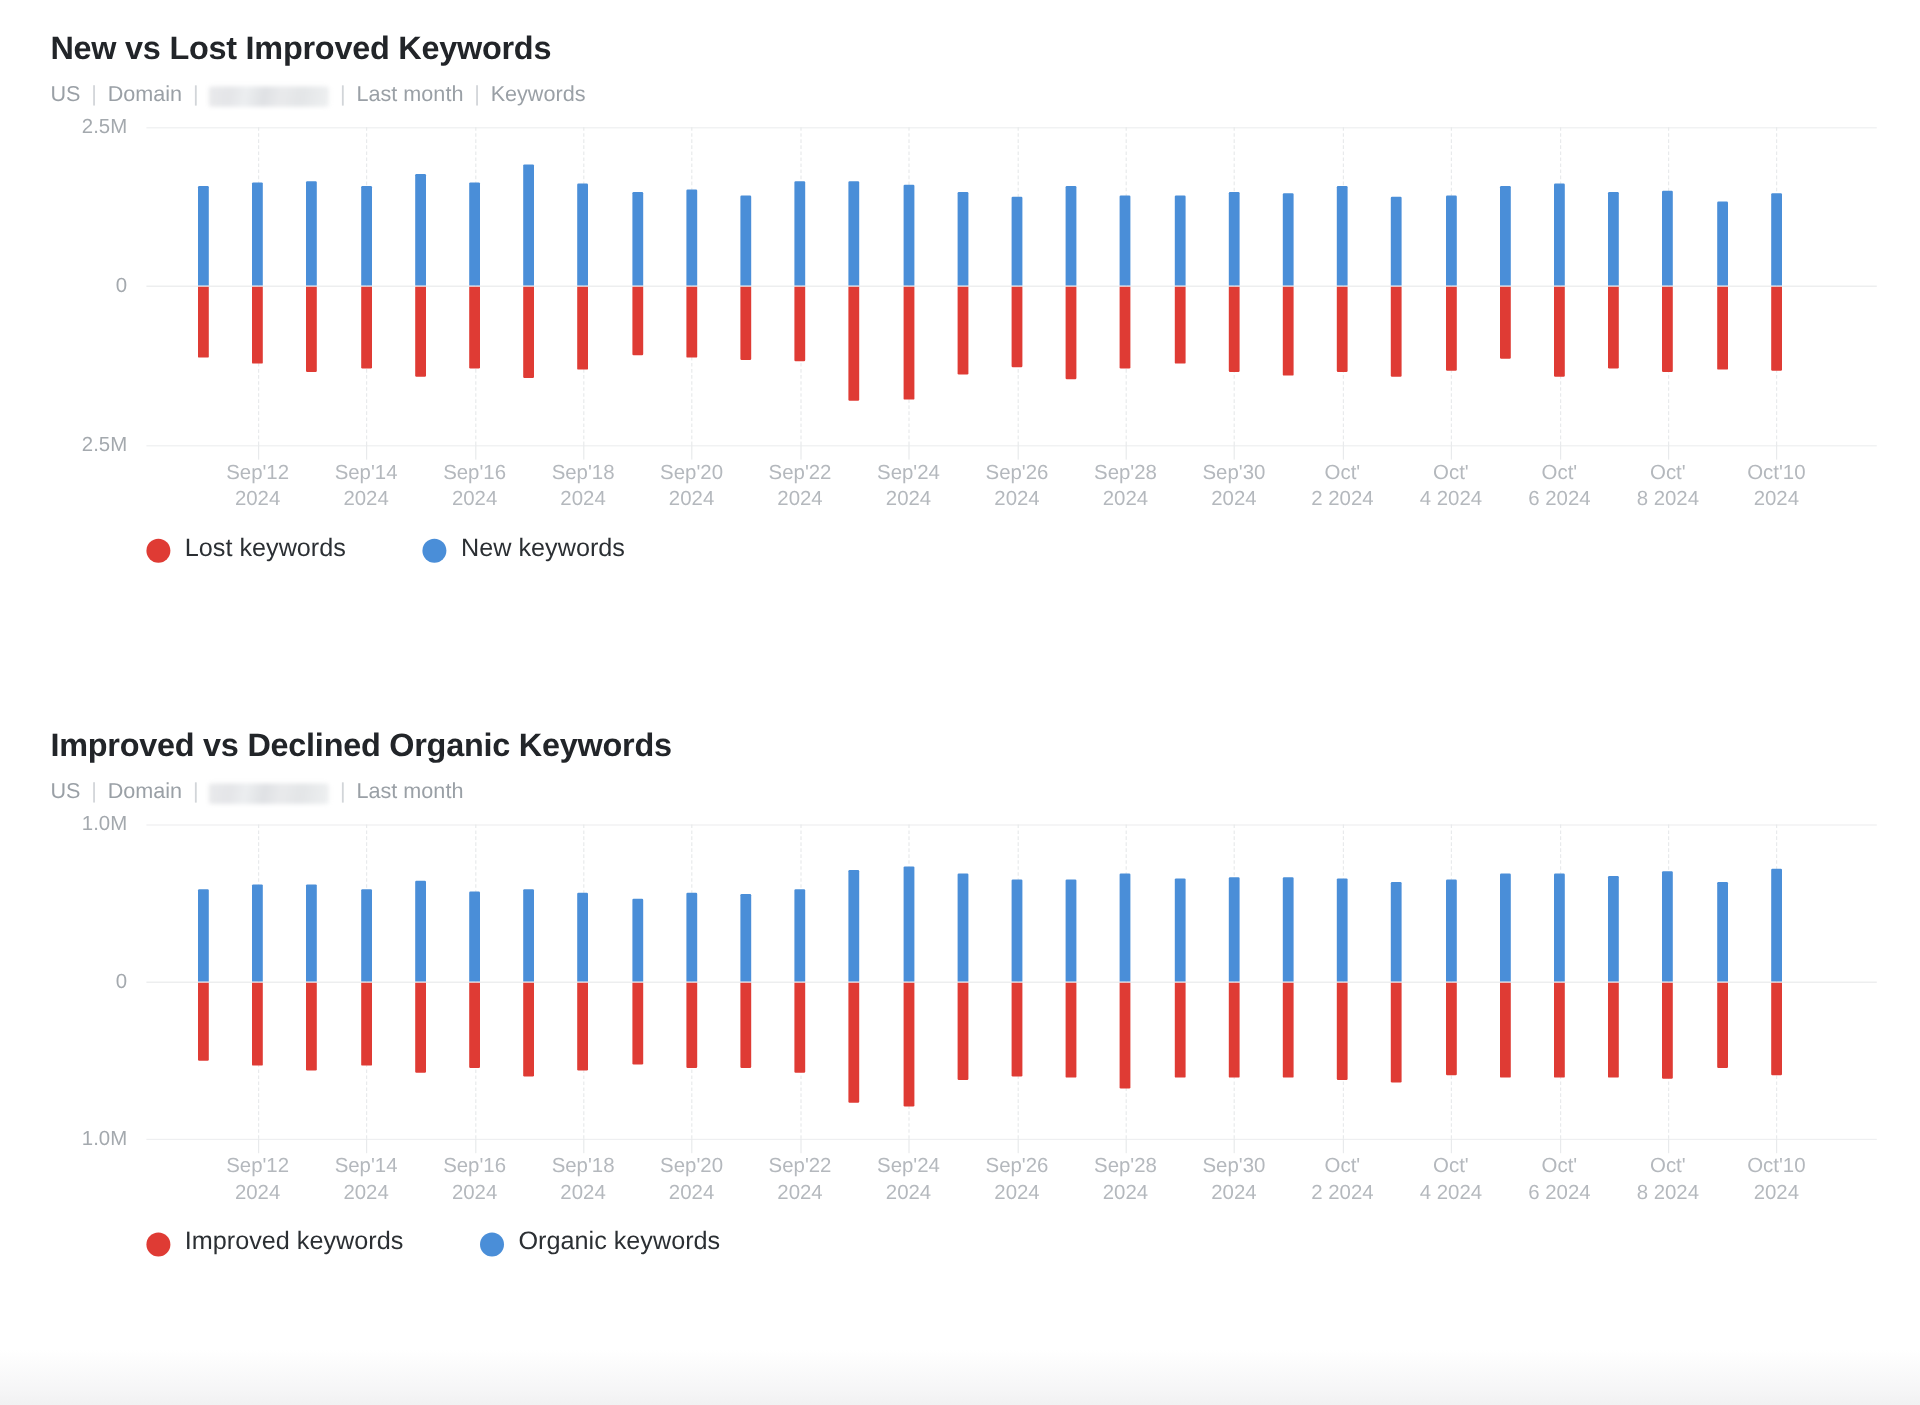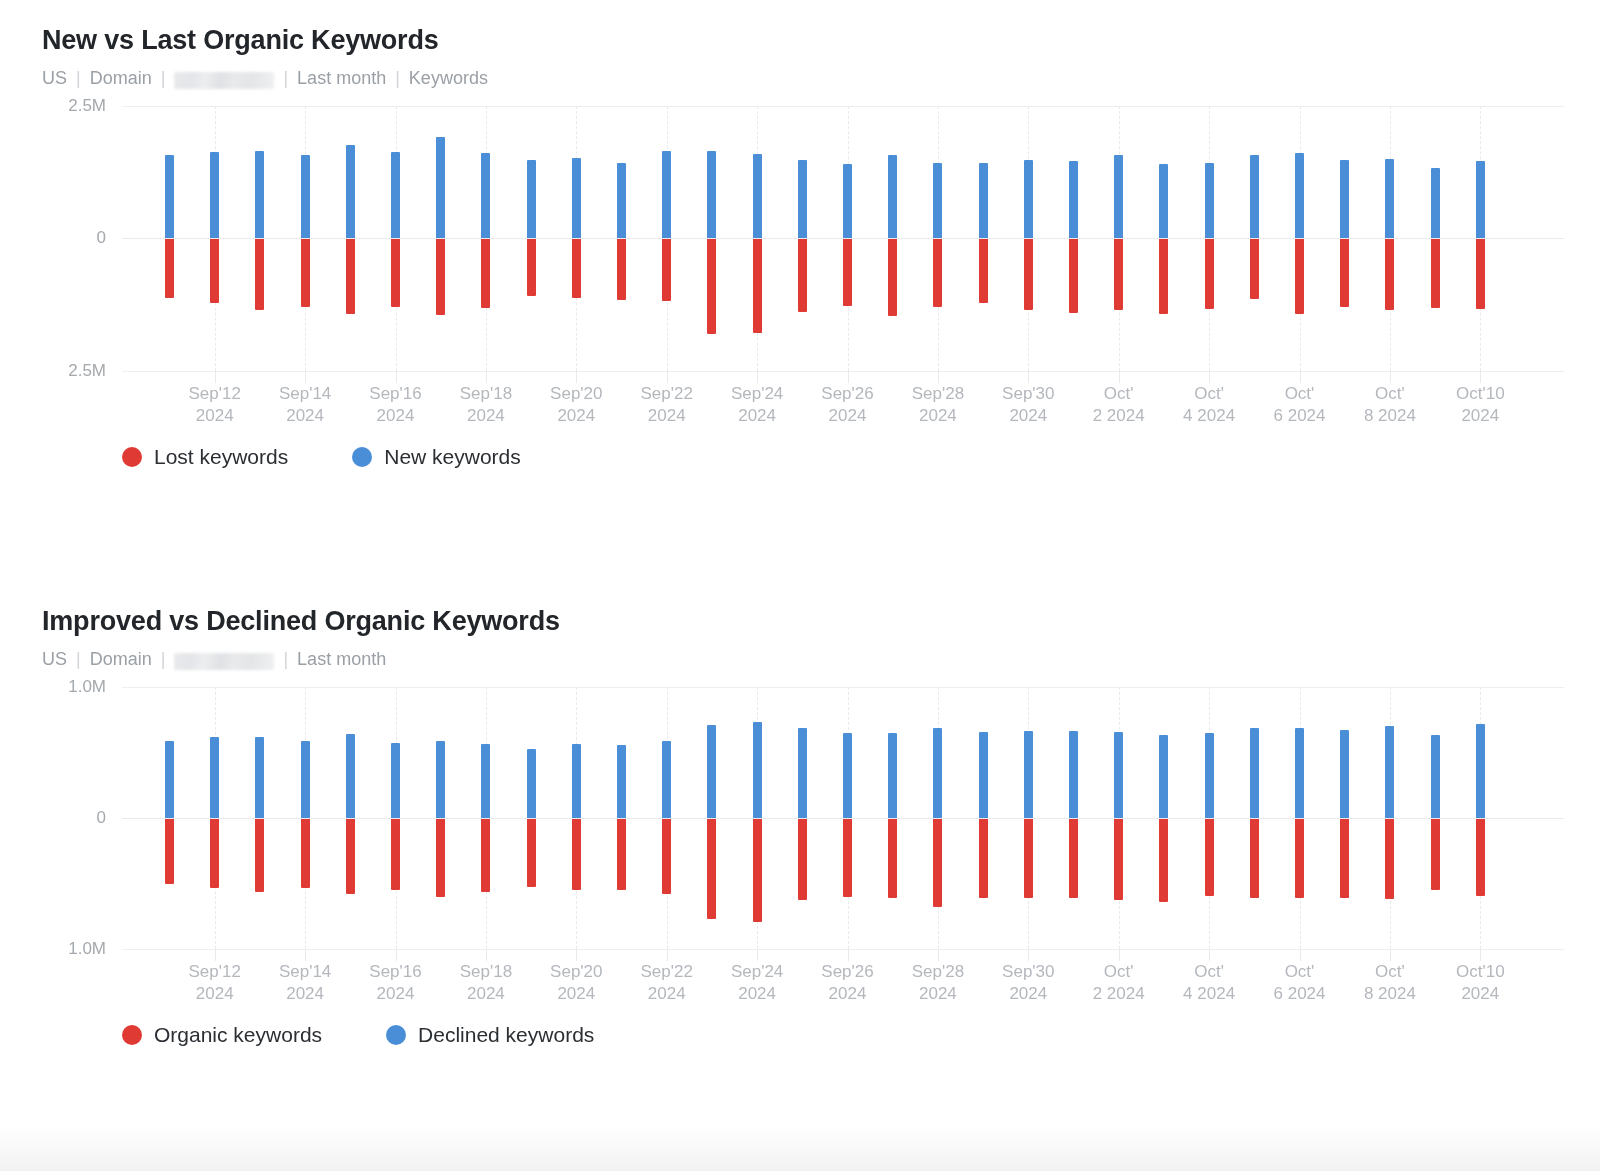--- a/index.html
+++ b/index.html
@@ -163,21 +163,21 @@
 
   .legend {
     display: flex;
     align-items: center;
     padding-left: 122px;
     margin-top: 14px;
     gap: 0px;
   }
   .legend-item {
     display: flex;
-    align-items: center;
+    align-items: flex-end;
     margin-right: 64px;
   }
   .legend-dot {
     width: 20px;
     height: 20px;
     border-radius: 50%;
     margin-right: 12px;
     flex: none;
   }
   .legend-label {
@@ -185,21 +185,21 @@
     color: #2b2f33;
     white-space: nowrap;
   }
 </style>
 </head>
 <body>
 
 <div class="page">
 
   <section class="widget" id="widget-new-lost">
-    <h2 class="widget-title">New vs Last Organic Keywords</h2>
+    <h2 class="widget-title">New vs Lost Improved Keywords</h2>
     <div class="widget-subtitle">
       <span class="sub-seg">US</span>
       <span class="sub-sep">|</span>
       <span class="sub-seg">Domain</span>
       <span class="sub-sep">|</span>
       <span class="sub-redacted"></span>
       <span class="sub-sep">|</span>
       <span class="sub-seg">Last month</span>
       <span class="sub-sep">|</span>
       <span class="sub-seg">Keywords</span>
@@ -675,23 +675,23 @@
           <div class="xtick" style="left: 1358.3px;">
             <span>Oct'10</span>
             <span>2024</span>
           </div>
         </div>
     </div>
 
     <div class="legend">
         <div class="legend-item">
           <span class="legend-dot" style="background: rgb(223, 59, 52);"></span>
-          <span class="legend-label">Organic keywords</span>
+          <span class="legend-label">Improved keywords</span>
         </div>
         <div class="legend-item">
           <span class="legend-dot" style="background: rgb(74, 142, 216);"></span>
-          <span class="legend-label">Declined keywords</span>
+          <span class="legend-label">Organic keywords</span>
         </div>
       </div>
   </section>
 
   <div class="bottom-fade"></div>
 </div>
 
 </body></html>

